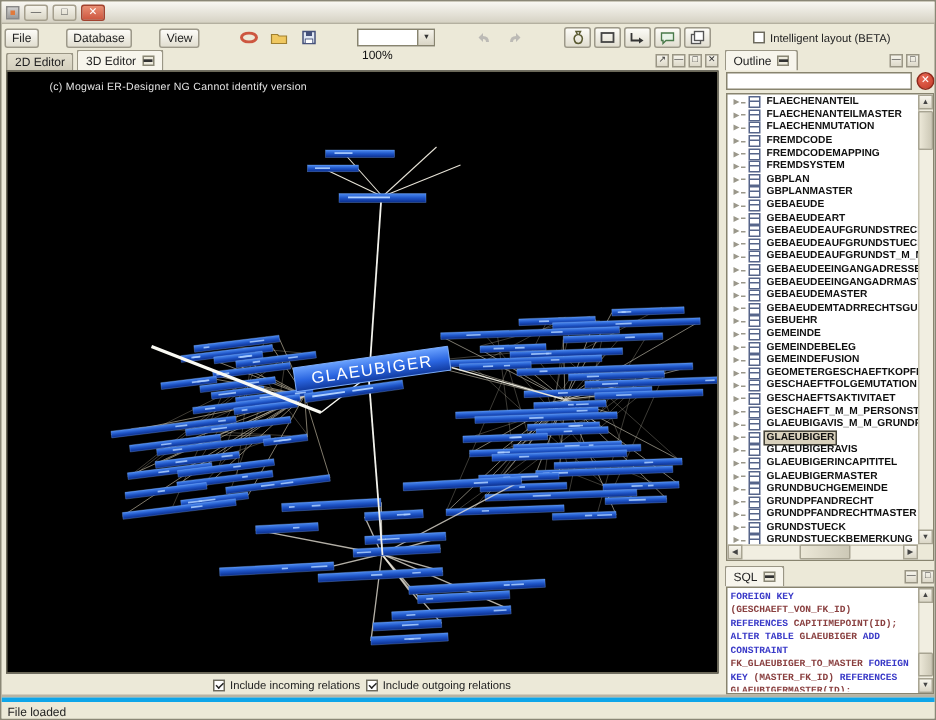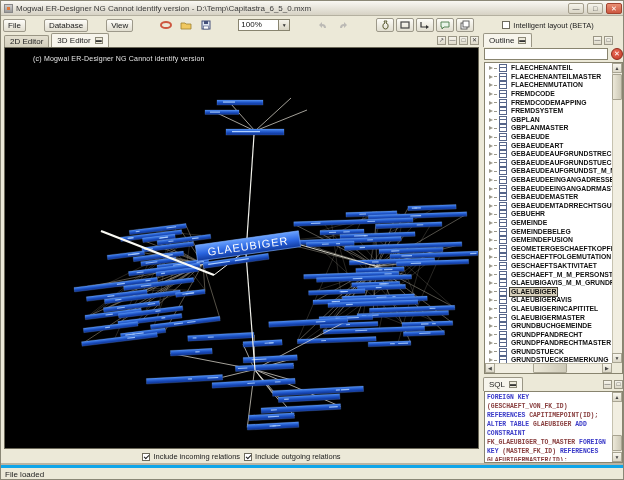--- a/index.html
+++ b/index.html
@@ -22,21 +22,21 @@
     background:linear-gradient(#f6f4ec,#d9d5c5);font-size:7px;line-height:9px;text-align:center;color:#4a4a4a;}
   .win-btn.close{background:linear-gradient(#e98f74,#cd5740);border-color:#a2432f;color:#fff;}
   
   .toolbar{position:absolute;left:0;top:16px;width:624px;height:16px;display:flex;align-items:center;gap:18px;padding:0 2px;}
   .tb-btn{height:13px;padding:0 4px;border:1px solid #9d998a;border-radius:2px;
     background:linear-gradient(#fdfcf8,#e1ded0);font-size:8px;color:#222;display:flex;align-items:center;flex:none;}
   .tb-ico{width:18px;height:14px;border:1px solid #9d998a;border-radius:2px;flex:none;
     background:linear-gradient(#fdfcf8,#e1ded0);display:flex;align-items:center;justify-content:center;}
   .tb-flat{border-color:transparent;background:transparent;}
   .combo{width:52px;height:12px;background:#fff;border:1px solid #88846f;display:flex;margin-left:5px;flex:none;}
-  .combo .val{flex:1;font-size:8px;padding:0 2px;line-height:10px;color:#111;overflow:hidden;}
+  .combo .val{flex:1;font-size:8px;padding:12px 2px;line-height:10px;color:#111;overflow:hidden;}
   .combo .arr{width:11px;border-left:1px solid #88846f;background:linear-gradient(#f6f4ec,#d9d5c5);
     font-size:5px;line-height:10px;text-align:center;color:#333;}
   .grp{margin-left:6px;display:flex;gap:2px;}
   .cb-wrap{display:flex;align-items:center;gap:3px;margin-left:10px;}
   .cb{width:8px;height:8px;background:#fff;border:1px solid #6d6a5c;position:relative;flex:none;}
   .cb.checked::after{content:"";position:absolute;left:1px;top:1px;width:4px;height:2px;
     border-left:1.5px solid #222;border-bottom:1.5px solid #222;transform:rotate(-45deg);}
   .cb-label{font-size:7.5px;color:#222;}
   
   .tabrow{position:absolute;height:14px;display:flex;align-items:flex-end;}
@@ -94,21 +94,20 @@
     display:flex;align-items:center;padding:0 4px;}
   #statusbar .txt{font-size:8px;color:#222;}
   
   .gl{display:block;}
 </style>
 </head>
 <body>
 
 <div class="titlebar">
   <span class="app-icon"></span>
-  <span class="title-text">Mogwai ER-Designer NG Cannot identify version  - D:\Temp\Capitastra_6_5_0.mxm</span>
   <span class="win-btn">—</span>
   <span class="win-btn">□</span>
   <span class="win-btn close">✕</span>
 </div>
 
 <div class="toolbar">
   <button class="tb-btn">File</button>
   <button class="tb-btn">Database</button>
   <button class="tb-btn">View</button>
 

